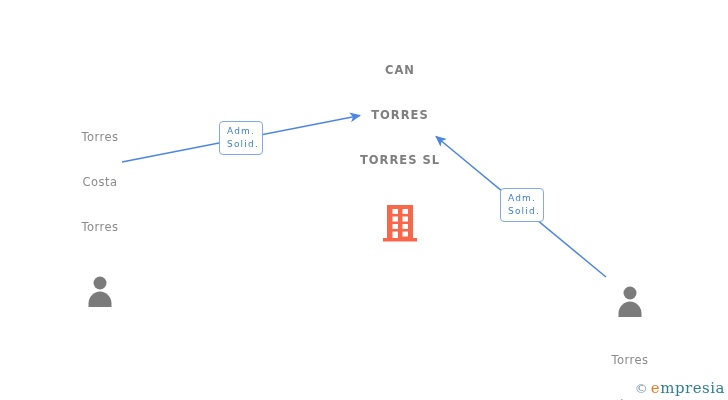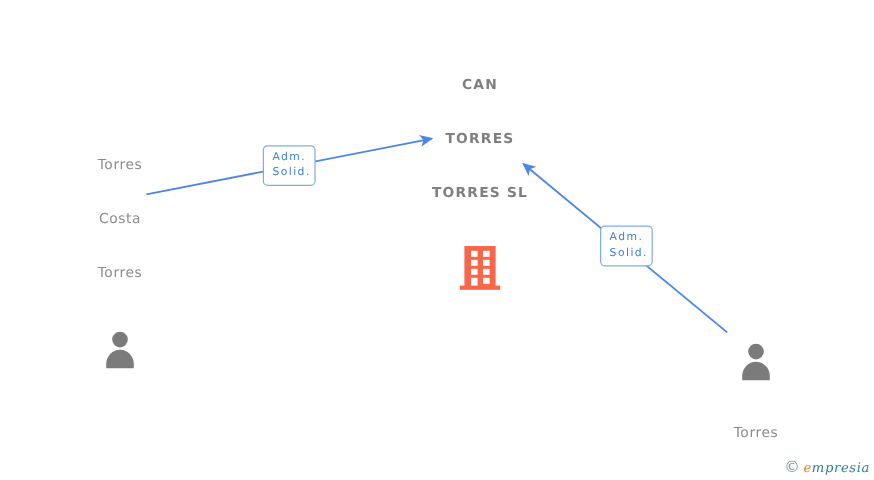--- a/index.html
+++ b/index.html
@@ -79,22 +79,21 @@
     cursor: pointer;
   }
   .logo .copyright {
     color: #7C97A3;
     font-size: 13px;
     margin-right: 3px;
     font-family: "DejaVu Sans", sans-serif;
   }
   .logo .brand {
     font-family: "DejaVu Serif", "Liberation Serif", serif;
-    font-style: italic;
-    font-size: 11px;
+    font-size: 15px;
     letter-spacing: 0.5px;
   }
   .logo .brand-initial { color: #ED7C2B; }
   .logo .brand-rest { color: #2E7E93; }
 </style>
 </head>
 <body>
 
 <div class="canvas">
 

